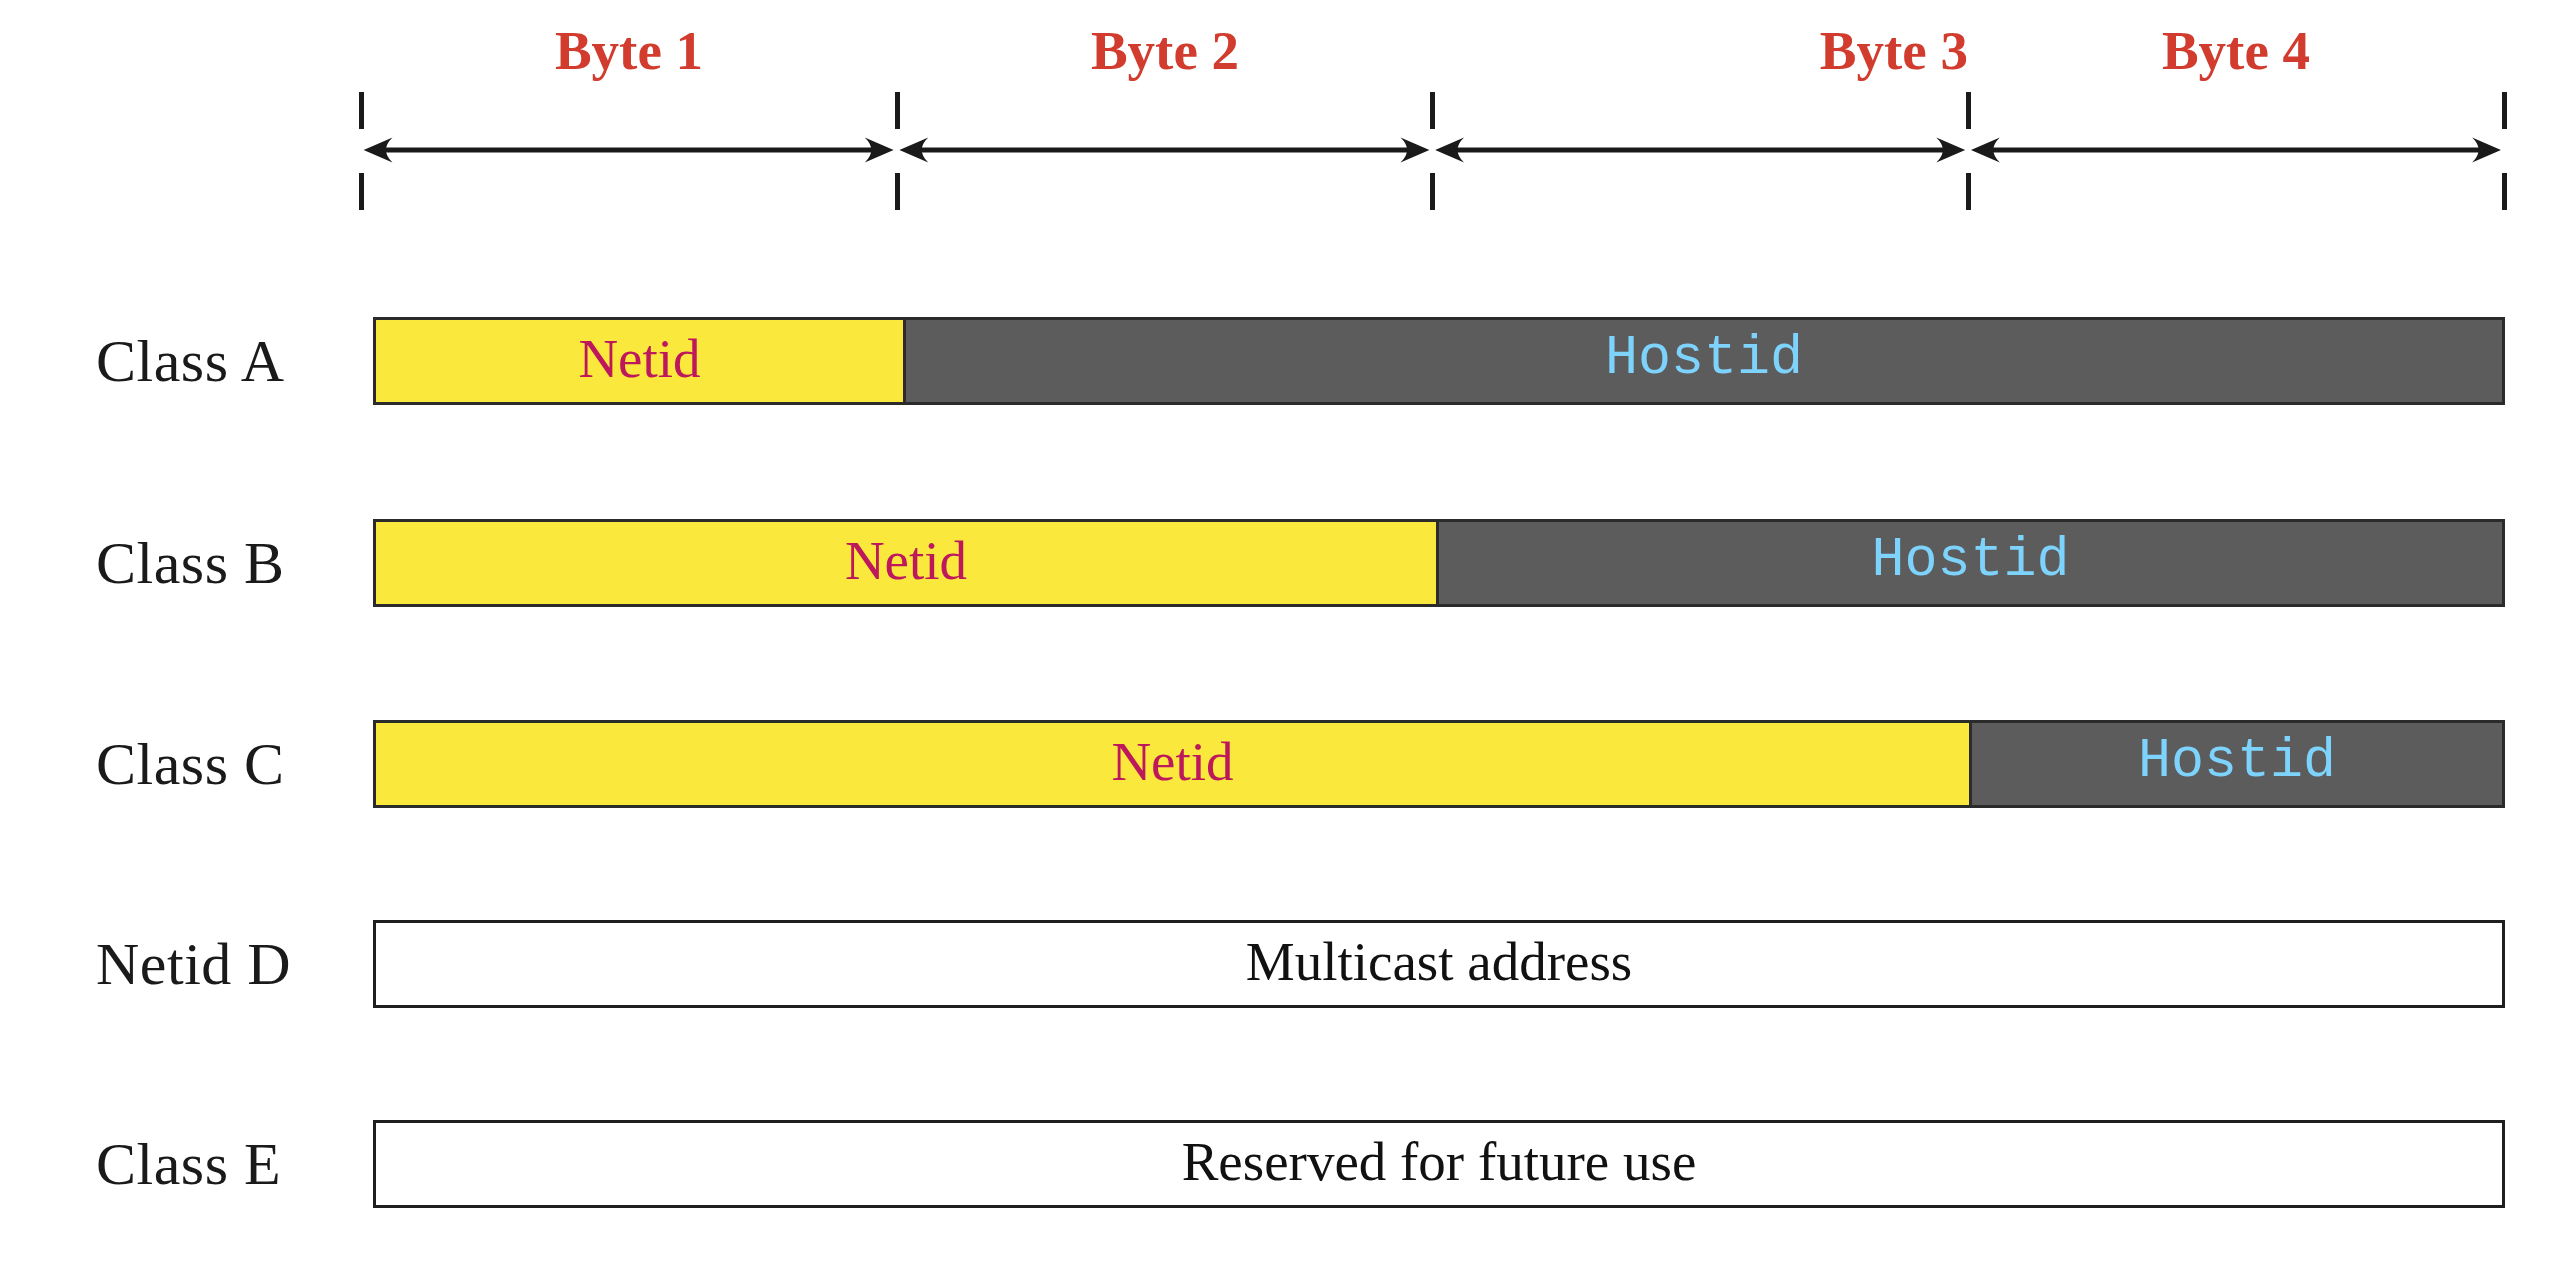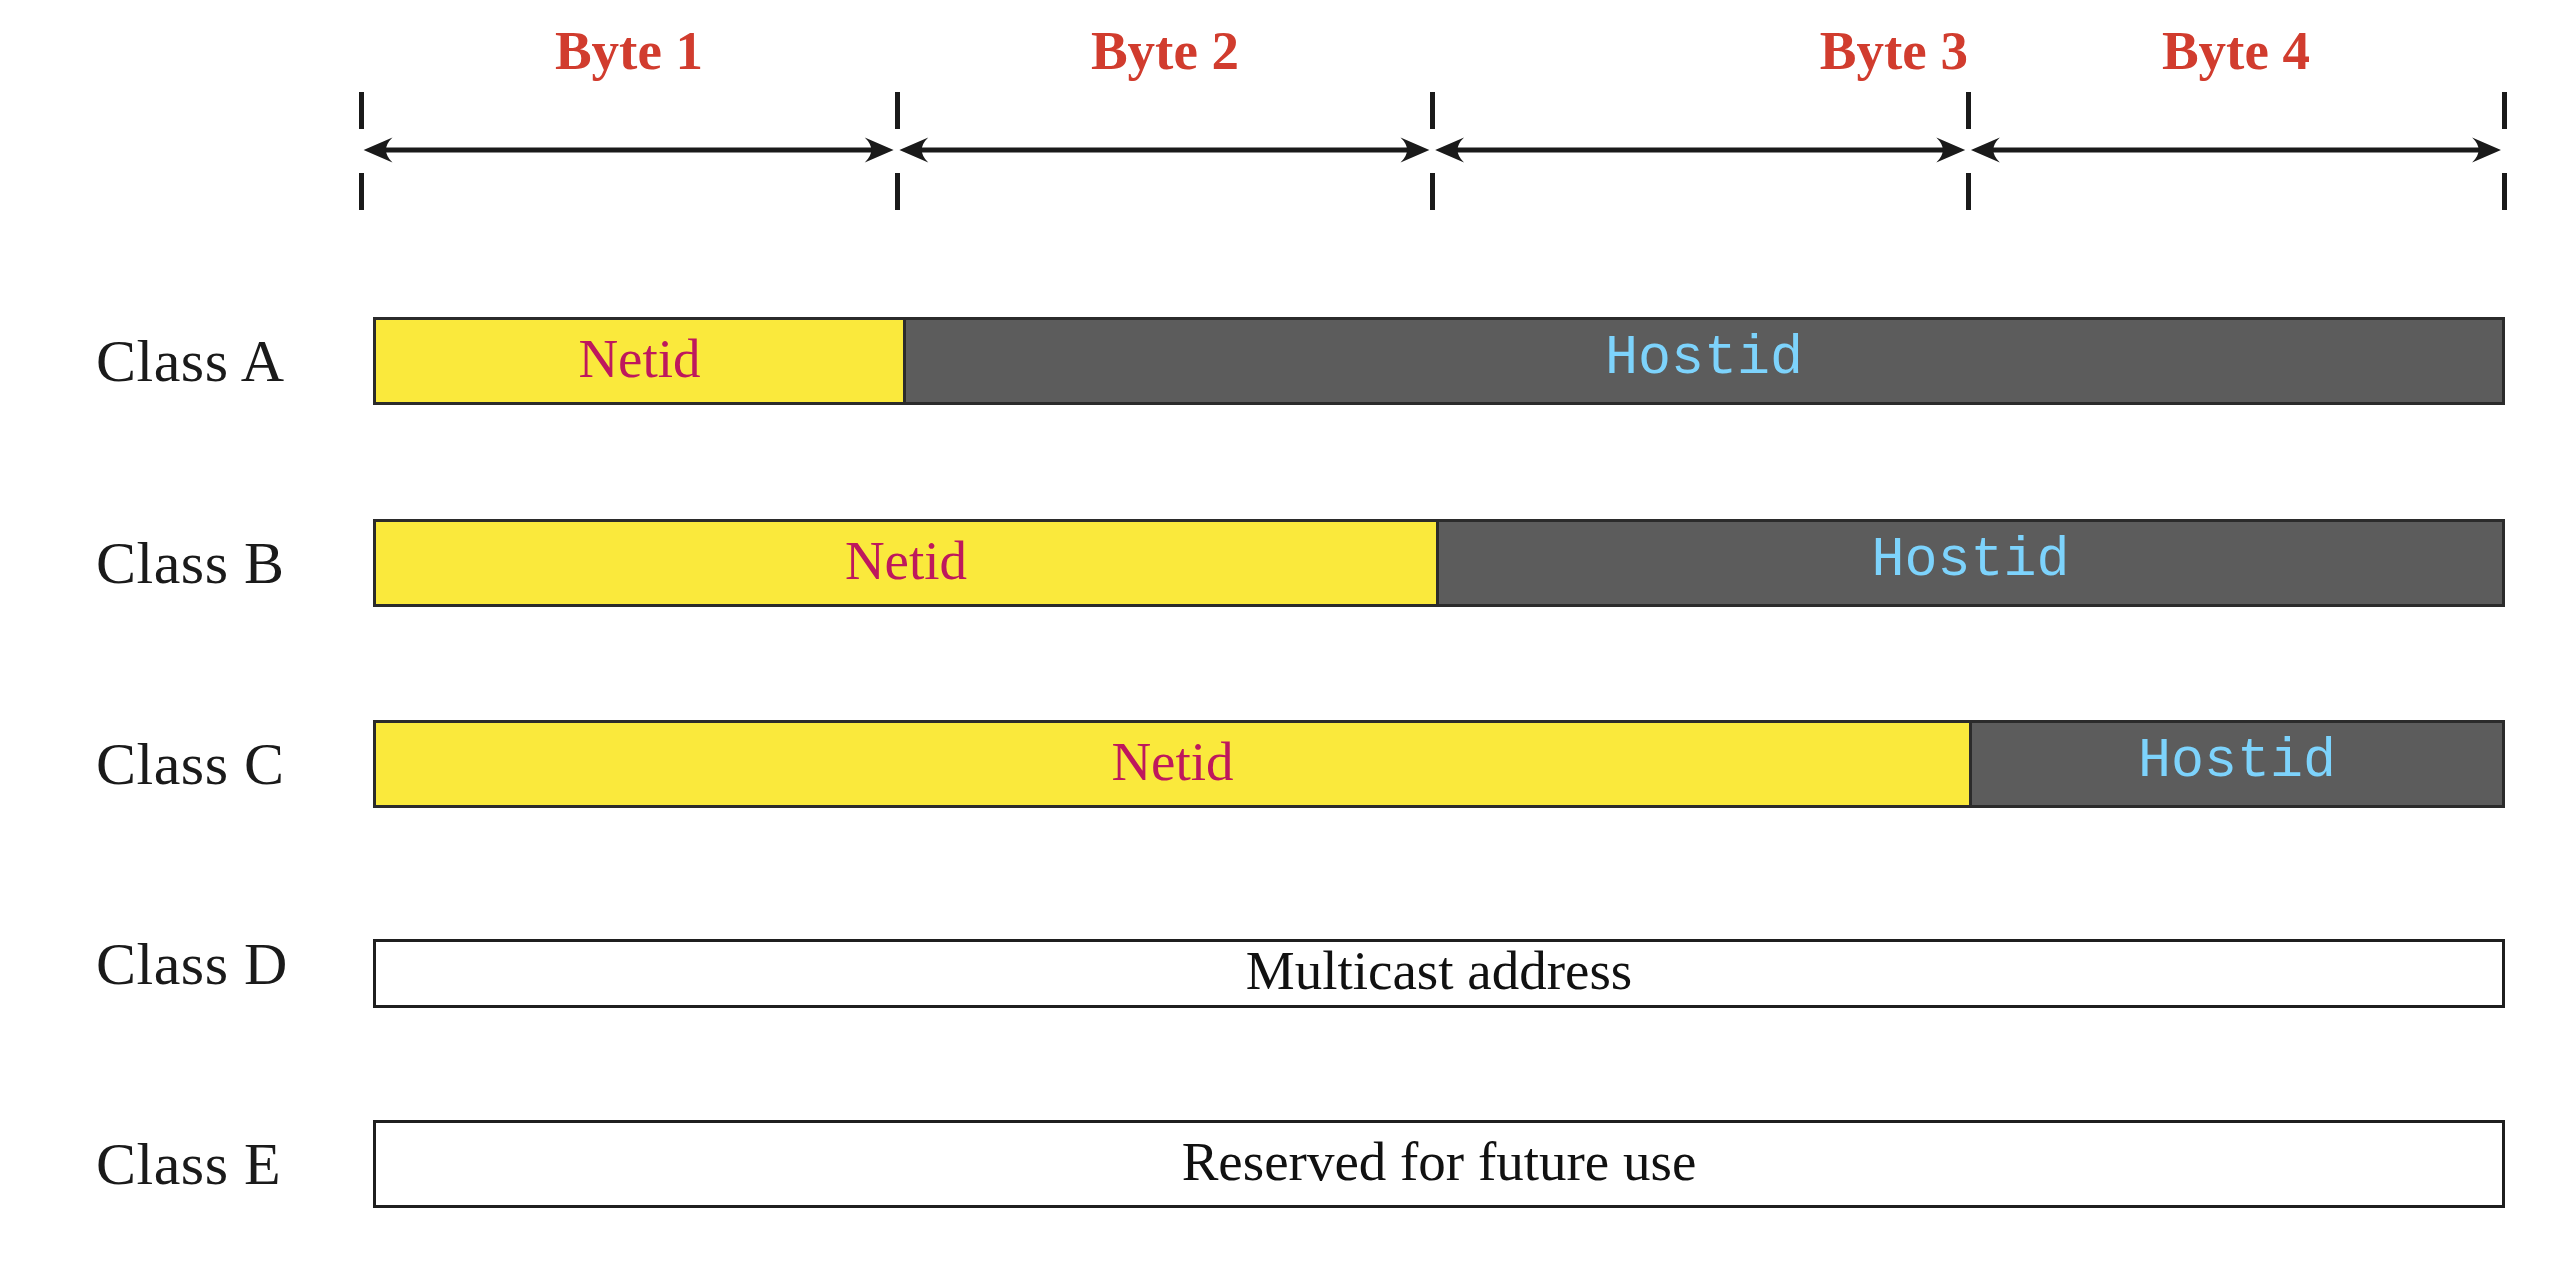--- a/index.html
+++ b/index.html
@@ -190,22 +190,22 @@
         <div class="bar" style="left: 373px; width: 2132px;">
           <div class="seg netid" style="width: 1599px; flex: 0 0 auto;">
             <span class="seg-text">Netid</span>
           </div>
           <div class="seg hostid" style="width: 533px; flex: 0 0 auto;">
             <span class="seg-text">Hostid</span>
           </div>
         </div>
       </div>
       <div class="row" style="top: 920px;">
-        <div class="row-label">Class D</div>
-        <div class="bar" style="left: 373px; width: 2132px; align-items: flex-end;">
+        <div class="row-label">Netid D</div>
+        <div class="bar" style="left: 373px; width: 2132px;">
           <div class="seg plain" style="width: 2132px; flex: 0 0 auto;">
             <span class="seg-text">Multicast address</span>
           </div>
         </div>
       </div>
       <div class="row" style="top: 1120px;">
         <div class="row-label">Class E</div>
         <div class="bar" style="left: 373px; width: 2172px;">
           <div class="seg plain" style="width: 2132px; flex: 0 0 auto;">
             <span class="seg-text">Reserved for future use</span>

